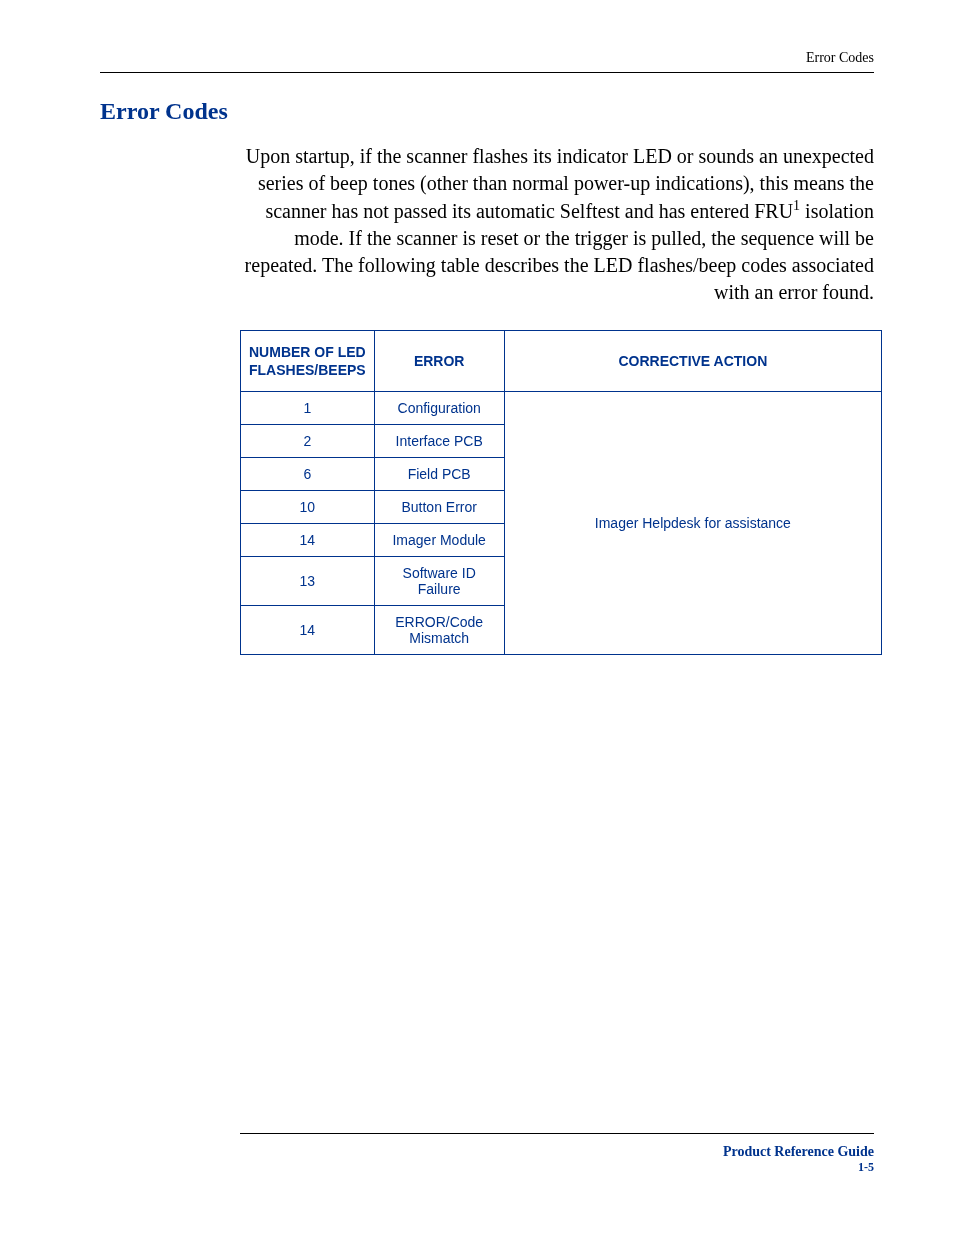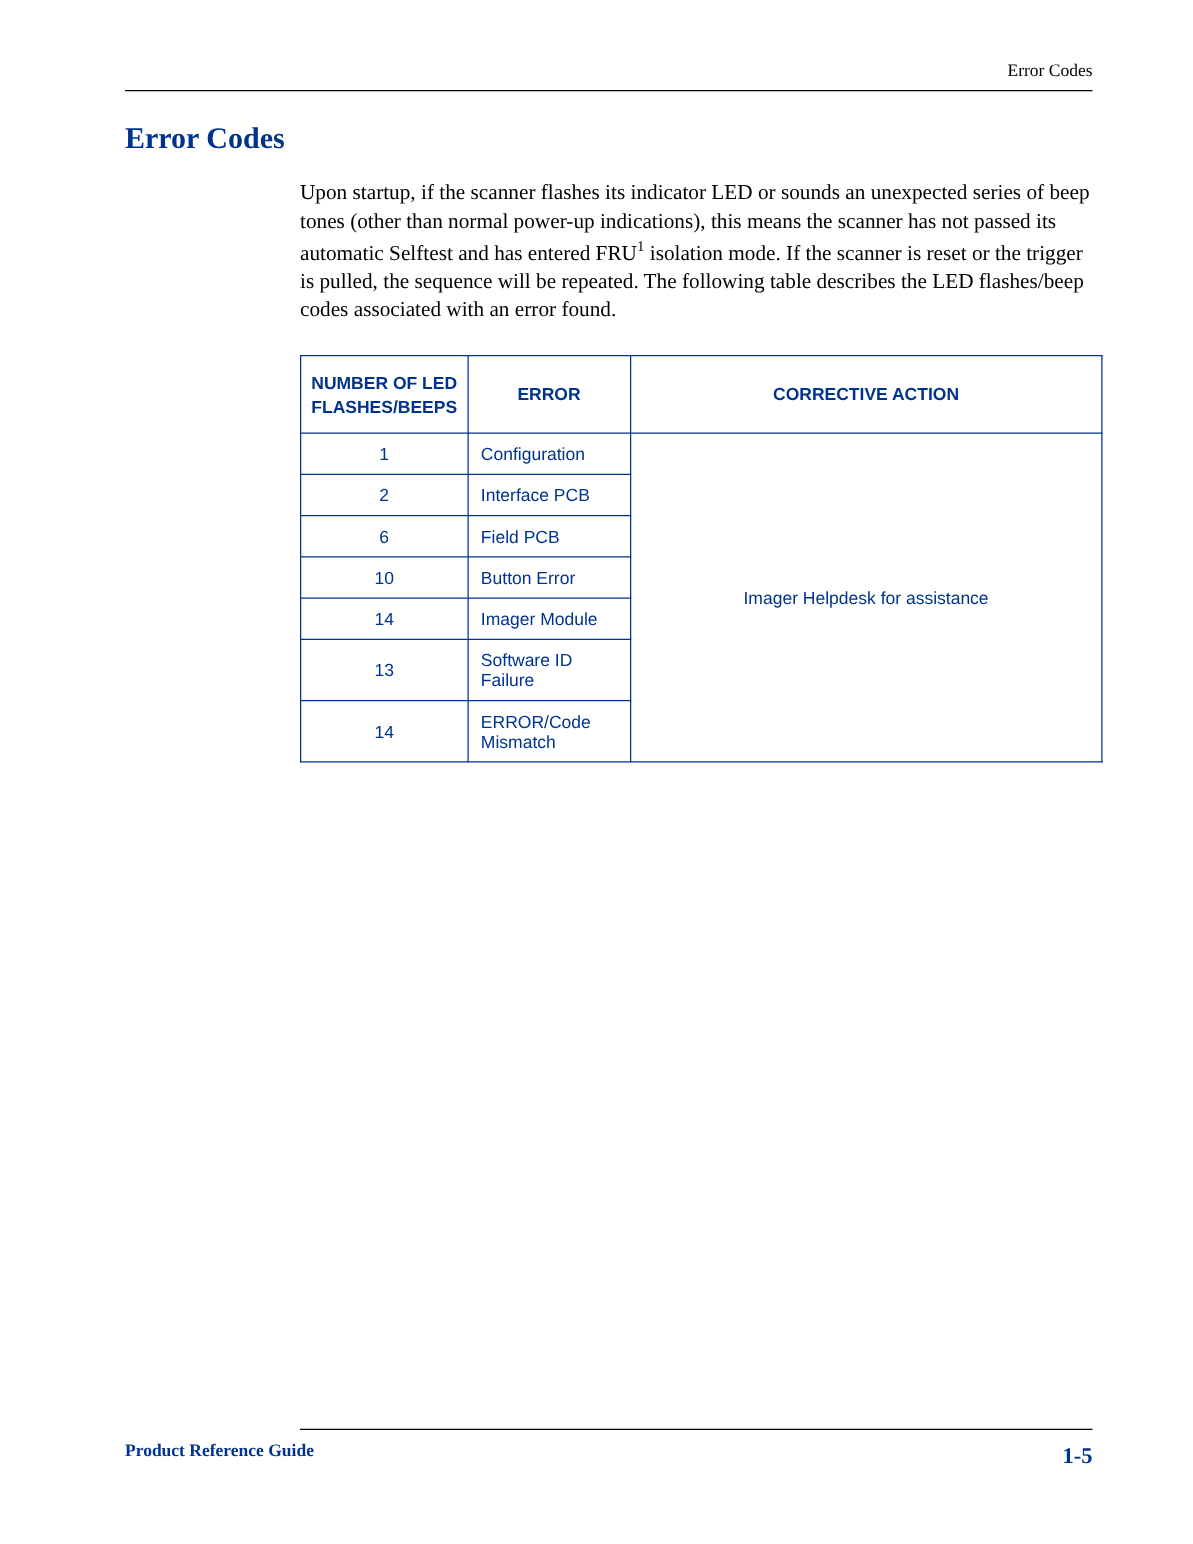--- a/index.html
+++ b/index.html
@@ -22,26 +22,26 @@
   }
   .section-title {
     font-family: Georgia, 'Times New Roman', serif;
     font-weight: bold;
     font-size: 24px;
     color: #00338d;
     margin-bottom: 18px;
   }
   .intro {
     font-family: 'Adobe Garamond Pro', Garamond, Georgia, 'Times New Roman', serif;
-    font-size: 17px;
+    font-size: 20px;
     line-height: 1.35;
     color: #000;
     margin-left: 140px;
     margin-bottom: 24px;
-    text-align: left;
+    text-align: right;
   }
   .intro sup { font-size: 0.7em; vertical-align: super; }
   table.err {
     margin-left: 140px;
     border-collapse: collapse;
     width: 642px;
   }
   table.err th, table.err td {
     border: 1.5px solid #00338d;
     padding: 8px 10px;
@@ -55,21 +55,21 @@
     text-align: center;
     line-height: 1.3;
     padding: 12px 8px;
   }
   table.err td {
     font-family: Arial, Helvetica, sans-serif;
     font-size: 14px;
     color: #00338d;
   }
   td.num { text-align: center; width: 120px; }
-  td.errcell { width: 130px; }
+  td.errcell { width: 130px; text-align: center; }
   td.action { text-align: center; }
   .bottom-area {
     position: absolute;
     left: 100px;
     right: 80px;
     bottom: 60px;
   }
   .footnote-rule {
     border-top: 1px solid #000;
     margin-left: 140px;
@@ -78,32 +78,33 @@
   .footnote {
     margin-left: 180px;
     font-family: Arial, Helvetica, sans-serif;
     font-size: 12px;
     color: #000;
     margin-bottom: 28px;
   }
   .footer {
     display: flex;
     justify-content: space-between;
-    align-items: flex-start;
+    align-items: flex-end;
+    flex-direction: column;
   }
   .footer-left {
     font-family: Georgia, 'Times New Roman', serif;
     font-weight: bold;
     font-size: 14px;
     color: #00338d;
   }
   .footer-right {
     font-family: Georgia, 'Times New Roman', serif;
     font-weight: bold;
-    font-size: 18px;
+    font-size: 12px;
     color: #00338d;
   }
 </style>
 </head>
 <body>
 
 <div class="running-head">Error Codes</div>
 <div class="top-rule"></div>
 
 <div class="section-title">Error Codes</div>

